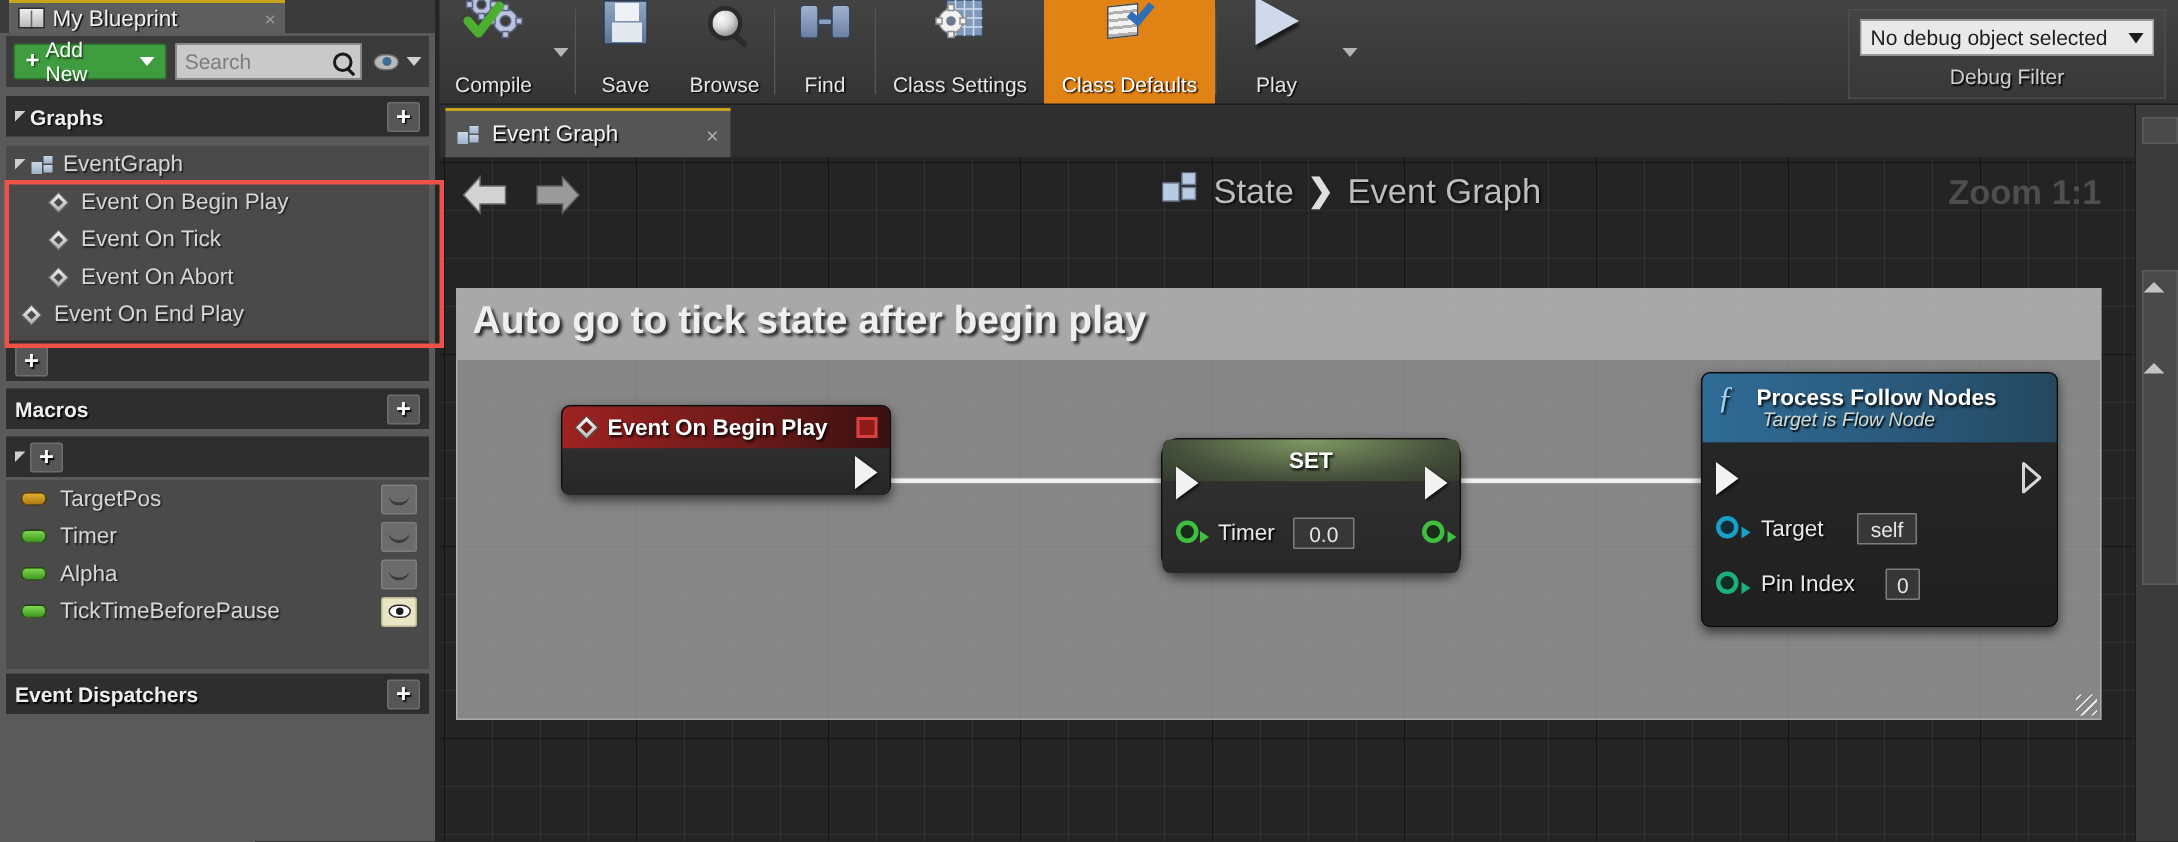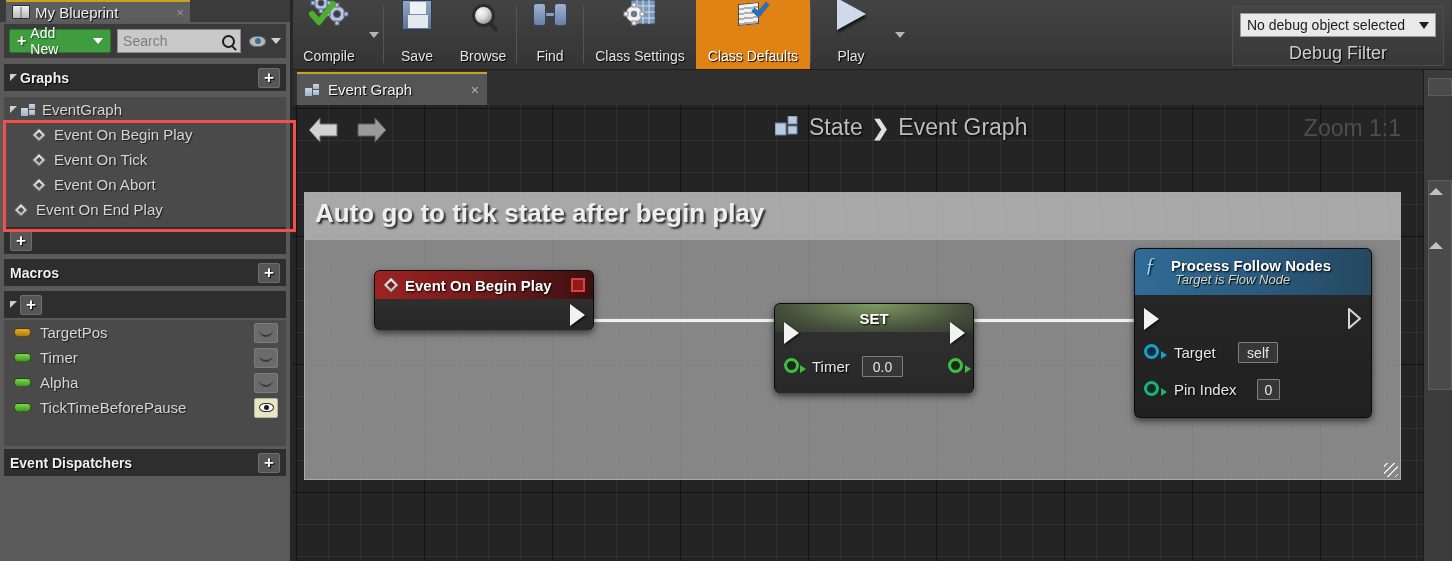--- a/index.html
+++ b/index.html
@@ -238,21 +238,21 @@
   #debugsel {
     width: 196px; height: 24px; background: #e9e9e9; border: 1px solid #9a9a9a;
     display: flex; align-items: center; justify-content: space-between;
     padding: 0 6px; color: #1c1c1c; font-size: 14px;
   }
   #debugsel .caret {
     width: 0; height: 0;
     border-left: 5px solid transparent; border-right: 5px solid transparent;
     border-top: 7px solid #1c1c1c;
   }
-  #debugfilter-label { font-size: 18px; color: #cfcfcf; margin-top: 6px; text-shadow: 1px 1px 1px #000; }
+  #debugfilter-label { font-size: 14px; color: #cfcfcf; margin-top: 6px; text-shadow: 1px 1px 1px #000; }
 
   
   #graph-tabstrip {
     position: absolute; left: 293px; top: 70px; width: 1159px; height: 35px;
     background: #2f2f2f;
   }
   #graph-tab {
     position: absolute; left: 4px; top: 2px; width: 190px; height: 33px;
     background: #555555; border-top: 2px solid #c8a41c;
     display: flex; align-items: center; padding: 0 8px;
@@ -295,21 +295,21 @@
     position: absolute; left: 482px; top: 9px;
     display: flex; align-items: center;
   }
   #breadcrumb .bcicon { margin-right: 10px; }
   #breadcrumb .bc-text {
     font-size: 23px; color: #bdbdbd; font-weight: 300; text-shadow: 1px 1px 2px #000;
   }
   #breadcrumb .bc-sep { font-size: 21px; color: #e0e0e0; margin: 0 9px; font-weight: bold; }
   #zoomlabel {
     position: absolute; right: 22px; top: 10px;
-    font-size: 23px; color: #4e4e4e; font-weight: 400;
+    font-size: 23px; color: #4e4e4e; font-weight: 700;
   }
 
   
   #comment-box {
     position: absolute; left: 11px; top: 87px; width: 1097px; height: 288px;
     background: rgba(172,172,172,.72);
     border: 1px solid rgba(220,220,220,.45);
   }
   #comment-box .ctitle {
     position: absolute; left: 10px; top: 5px;
@@ -375,21 +375,21 @@
     position: absolute; width: 0; height: 0;
     border-top: 11px solid transparent; border-bottom: 11px solid transparent;
     border-left: 15px solid #f2f2f2;
     filter: drop-shadow(1px 1px 1px rgba(0,0,0,.8));
   }
   .exec-pin-hollow {
     position: absolute; width: 13px; height: 21px;
   }
 
   
-  #node-set { left: 481px; top: 198px; width: 200px; height: 90px; }
+  #node-set { left: 481px; top: 187px; width: 200px; height: 90px; border-radius: 12px; }
   #node-set .node-head {
     height: 28px; justify-content: center;
     background: linear-gradient(to bottom, #5c6b4e, #3b4335);
     background-image: radial-gradient(ellipse at 50% 0%, #7f9a63 0%, #46503c 65%, #333a2e 100%);
   }
   #node-set .node-body {
     height: 61px; background: linear-gradient(#2f2f2f,#282828); border-radius: 0 0 5px 5px;
   }
   .circ-pin {
     position: absolute; width: 15px; height: 15px; border-radius: 50%;

